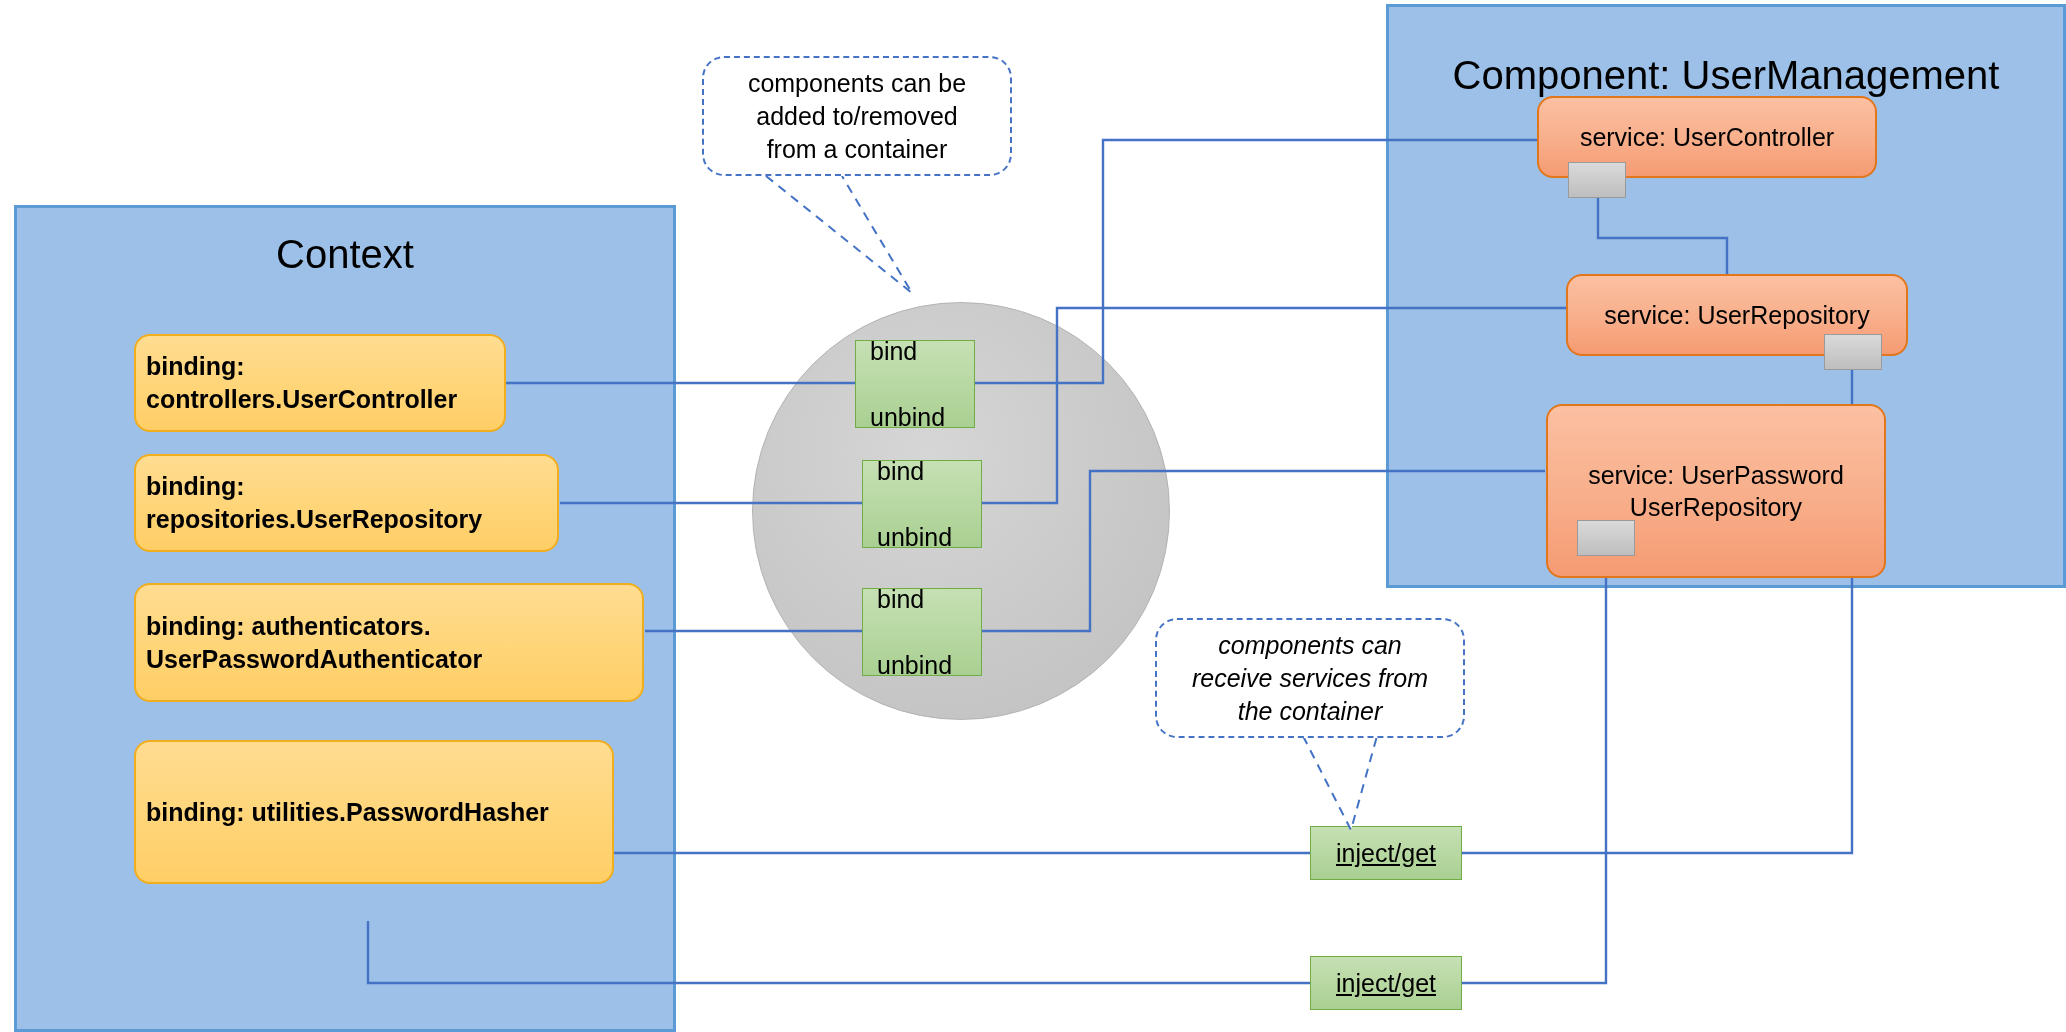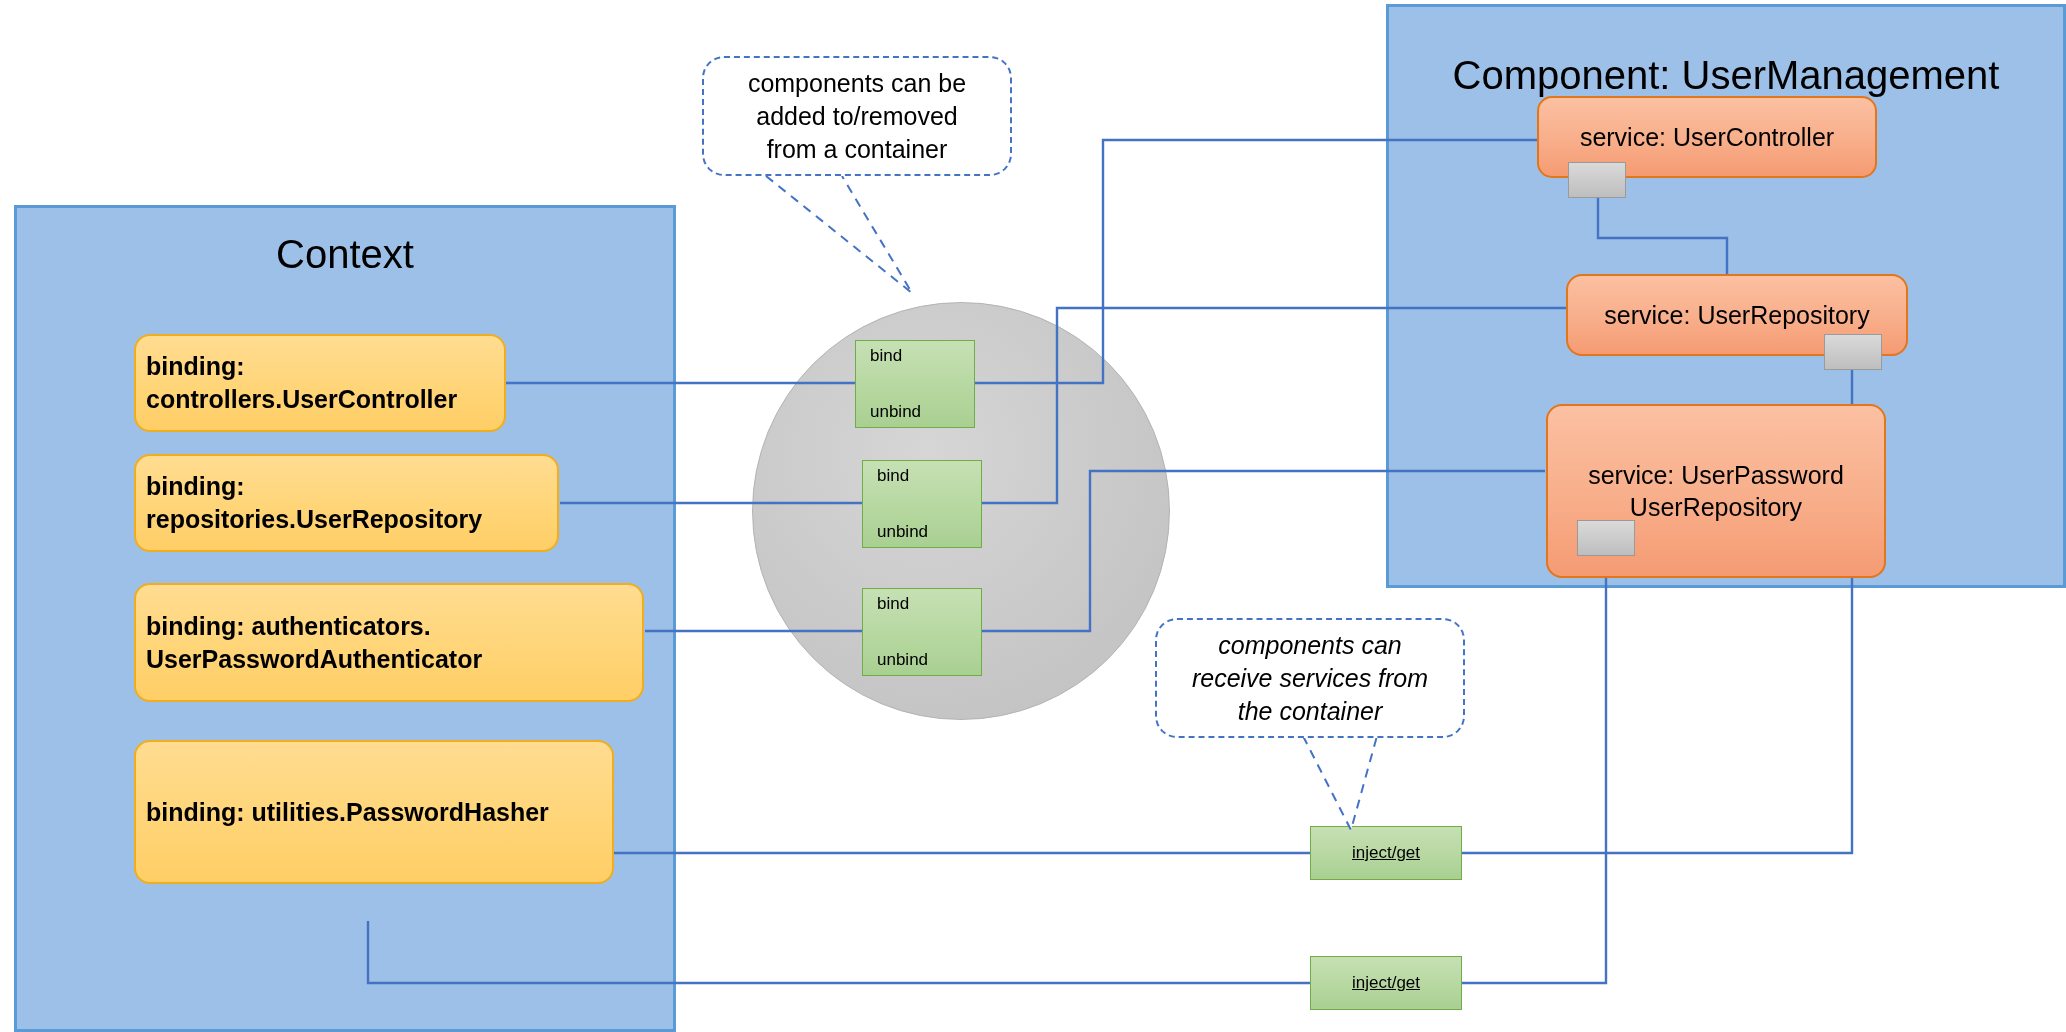--- a/index.html
+++ b/index.html
@@ -82,21 +82,21 @@
     padding: 0 12px;
     z-index: 6;
   }
 
   
   .op {
     position: absolute;
     background: linear-gradient(180deg,#C6E0B4 0%,#B5D79F 60%,#A9CF92 100%);
     border: 1.5px solid #70AD47;
     color: #000;
-    font-size: 17px;
+    font-size: 25px;
     line-height: 1.3;
     display: flex;
     flex-direction: column;
     justify-content: center;
     padding-left: 14px;
     z-index: 7;
     gap: 34px;
   }
   .op.center { align-items: center; padding-left: 0; text-decoration: underline; }
 
@@ -205,21 +205,21 @@
   <div class="op" style="left:862px; top:460px; width:120px; height:88px;">
     <span>bind</span>
     <span>unbind</span>
   </div>
 
   <div class="op" style="left:862px; top:588px; width:120px; height:88px;">
     <span>bind</span>
     <span>unbind</span>
   </div>
 
-  <div class="service" style="left:1537px; top:96px; width:340px; height:82px;border-radius:15px;">
+  <div class="service" style="left:1537px; top:96px; width:340px; height:82px;">
     <span>service: UserController</span>
   </div>
   <div class="port" style="left:1568px; top:162px; width:58px; height:36px;"></div>
 
   <div class="service" style="left:1566px; top:274px; width:342px; height:82px;">
     <span>service: UserRepository</span>
   </div>
   <div class="port" style="left:1824px; top:334px; width:58px; height:36px;"></div>
 
   <div class="service" style="left:1546px; top:404px; width:340px; height:174px;">

